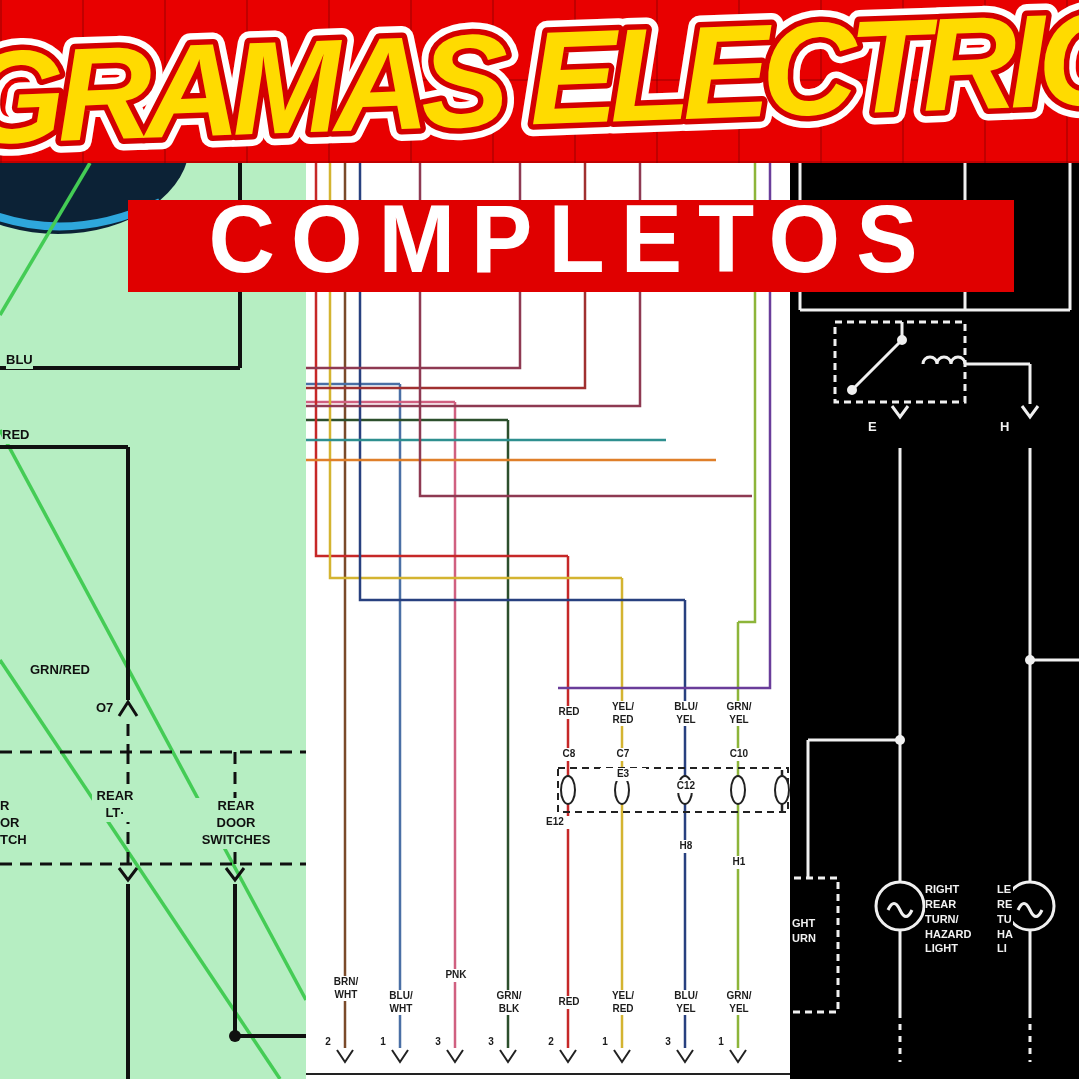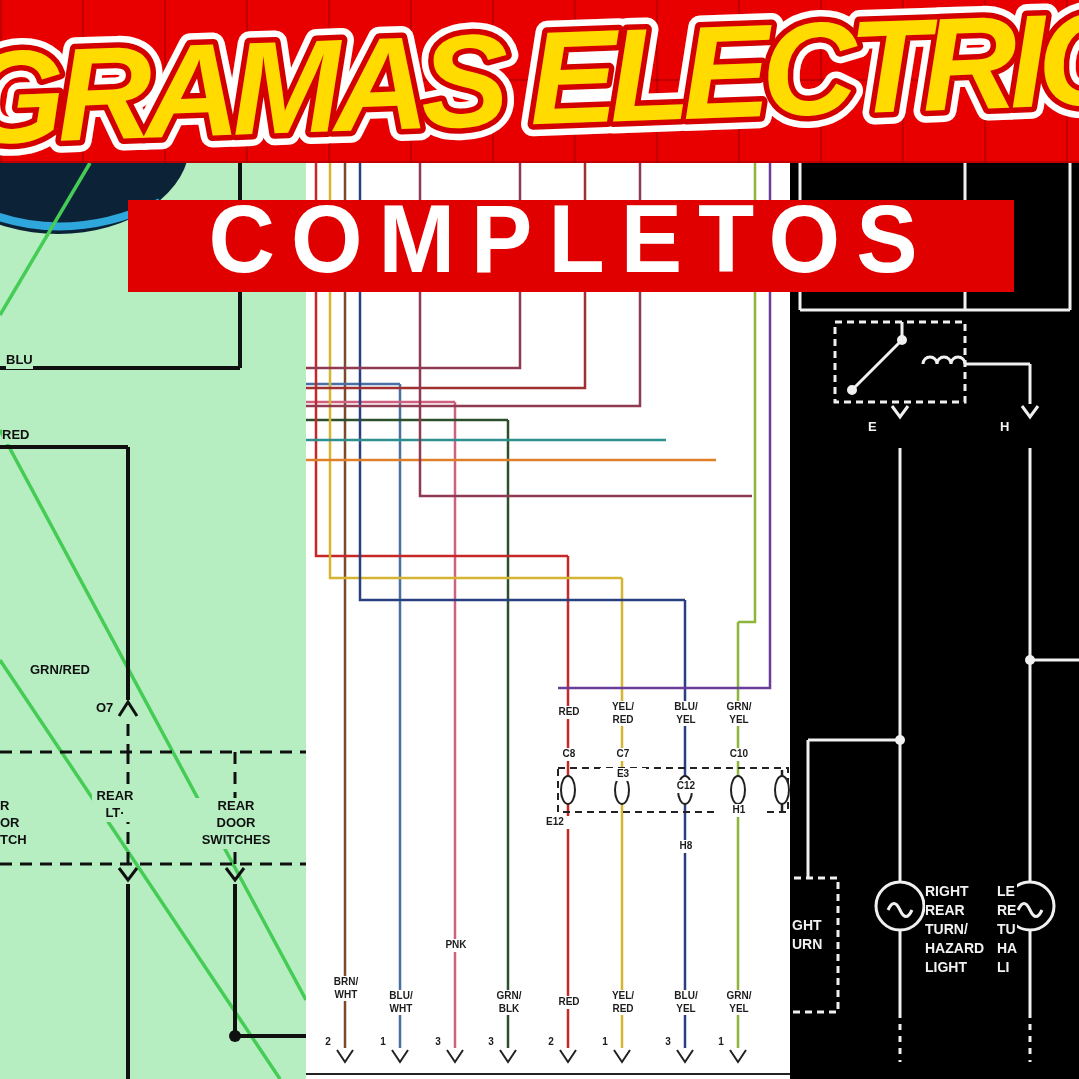--- a/index.html
+++ b/index.html
@@ -6,21 +6,21 @@
   #page{position:relative;width:1079px;height:1079px;overflow:hidden;
         font-family:"Liberation Sans",sans-serif;background:#fff;}
   .panel{position:absolute;top:0;height:1079px;}
   #p-left{left:0;width:306px;background:#b6eec2;}
   #p-mid{left:306px;width:484px;background:#ffffff;}
   #p-right{left:790px;width:289px;background:#000000;}
   svg.art{position:absolute;top:0;left:0;z-index:1;}
   .lbl{position:absolute;font-weight:bold;white-space:pre-line;z-index:2;line-height:1.3;}
   .lbl.dark{color:#101010;font-size:13px;background:#b6eec2;margin-top:16px;}
   .lbl.mid{color:#1c1c1c;font-size:10px;background:#ffffff;text-align:center;line-height:1.25;padding:0 1px;}
-  .lbl.white{color:#f2f2f2;font-size:14px;line-height:1.35;background:#000;}
+  .lbl.white{color:#f2f2f2;font-size:11px;line-height:1.35;background:#000;}
   .center{text-align:center;}
   #banner-top{position:absolute;left:0;top:0;width:1079px;height:163px;z-index:5;
      background-color:#e80000;
      background-image:
        repeating-linear-gradient(0deg, rgba(90,0,0,.28) 0 2px, transparent 2px 82px),
        repeating-linear-gradient(90deg, rgba(90,0,0,.28) 0 2px, transparent 2px 82px);}
   #banner-sub{position:absolute;left:128px;top:200px;width:886px;height:92px;background:#e00000;
      z-index:5;display:flex;align-items:flex-end;justify-content:center;}
   #banner-sub span{color:#ffffff;font-size:92px;font-weight:bold;letter-spacing:16px;
      transform:scaleY(1.04);white-space:nowrap;}
@@ -173,27 +173,27 @@
 YEL</span>
 
   <span class="lbl mid" style="left:546px;top:748px;width:44px">C8</span>
   <span class="lbl mid" style="left:600px;top:748px;width:44px">C7</span>
   <span class="lbl mid" style="left:663px;top:780px;width:44px">C12</span>
   <span class="lbl mid" style="left:716px;top:748px;width:44px">C10</span>
 
   <span class="lbl mid" style="left:532px;top:816px;width:44px">E12</span>
   <span class="lbl mid" style="left:600px;top:768px;width:44px">E3</span>
   <span class="lbl mid" style="left:663px;top:840px;width:44px">H8</span>
-  <span class="lbl mid" style="left:716px;top:804px;width:44px">H1</span>
+  <span class="lbl mid" style="left:716px;top:856px;width:44px">H1</span>
 
   <span class="lbl mid" style="left:323px;top:976px;width:44px">BRN/
 WHT</span>
   <span class="lbl mid" style="left:378px;top:990px;width:44px">BLU/
 WHT</span>
-  <span class="lbl mid" style="left:433px;top:939px;width:44px">PNK</span>
+  <span class="lbl mid" style="left:433px;top:969px;width:44px">PNK</span>
   <span class="lbl mid" style="left:486px;top:990px;width:44px">GRN/
 BLK</span>
   <span class="lbl mid" style="left:546px;top:996px;width:44px">RED</span>
   <span class="lbl mid" style="left:600px;top:990px;width:44px">YEL/
 RED</span>
   <span class="lbl mid" style="left:663px;top:990px;width:44px">BLU/
 YEL</span>
   <span class="lbl mid" style="left:716px;top:990px;width:44px">GRN/
 YEL</span>
 

